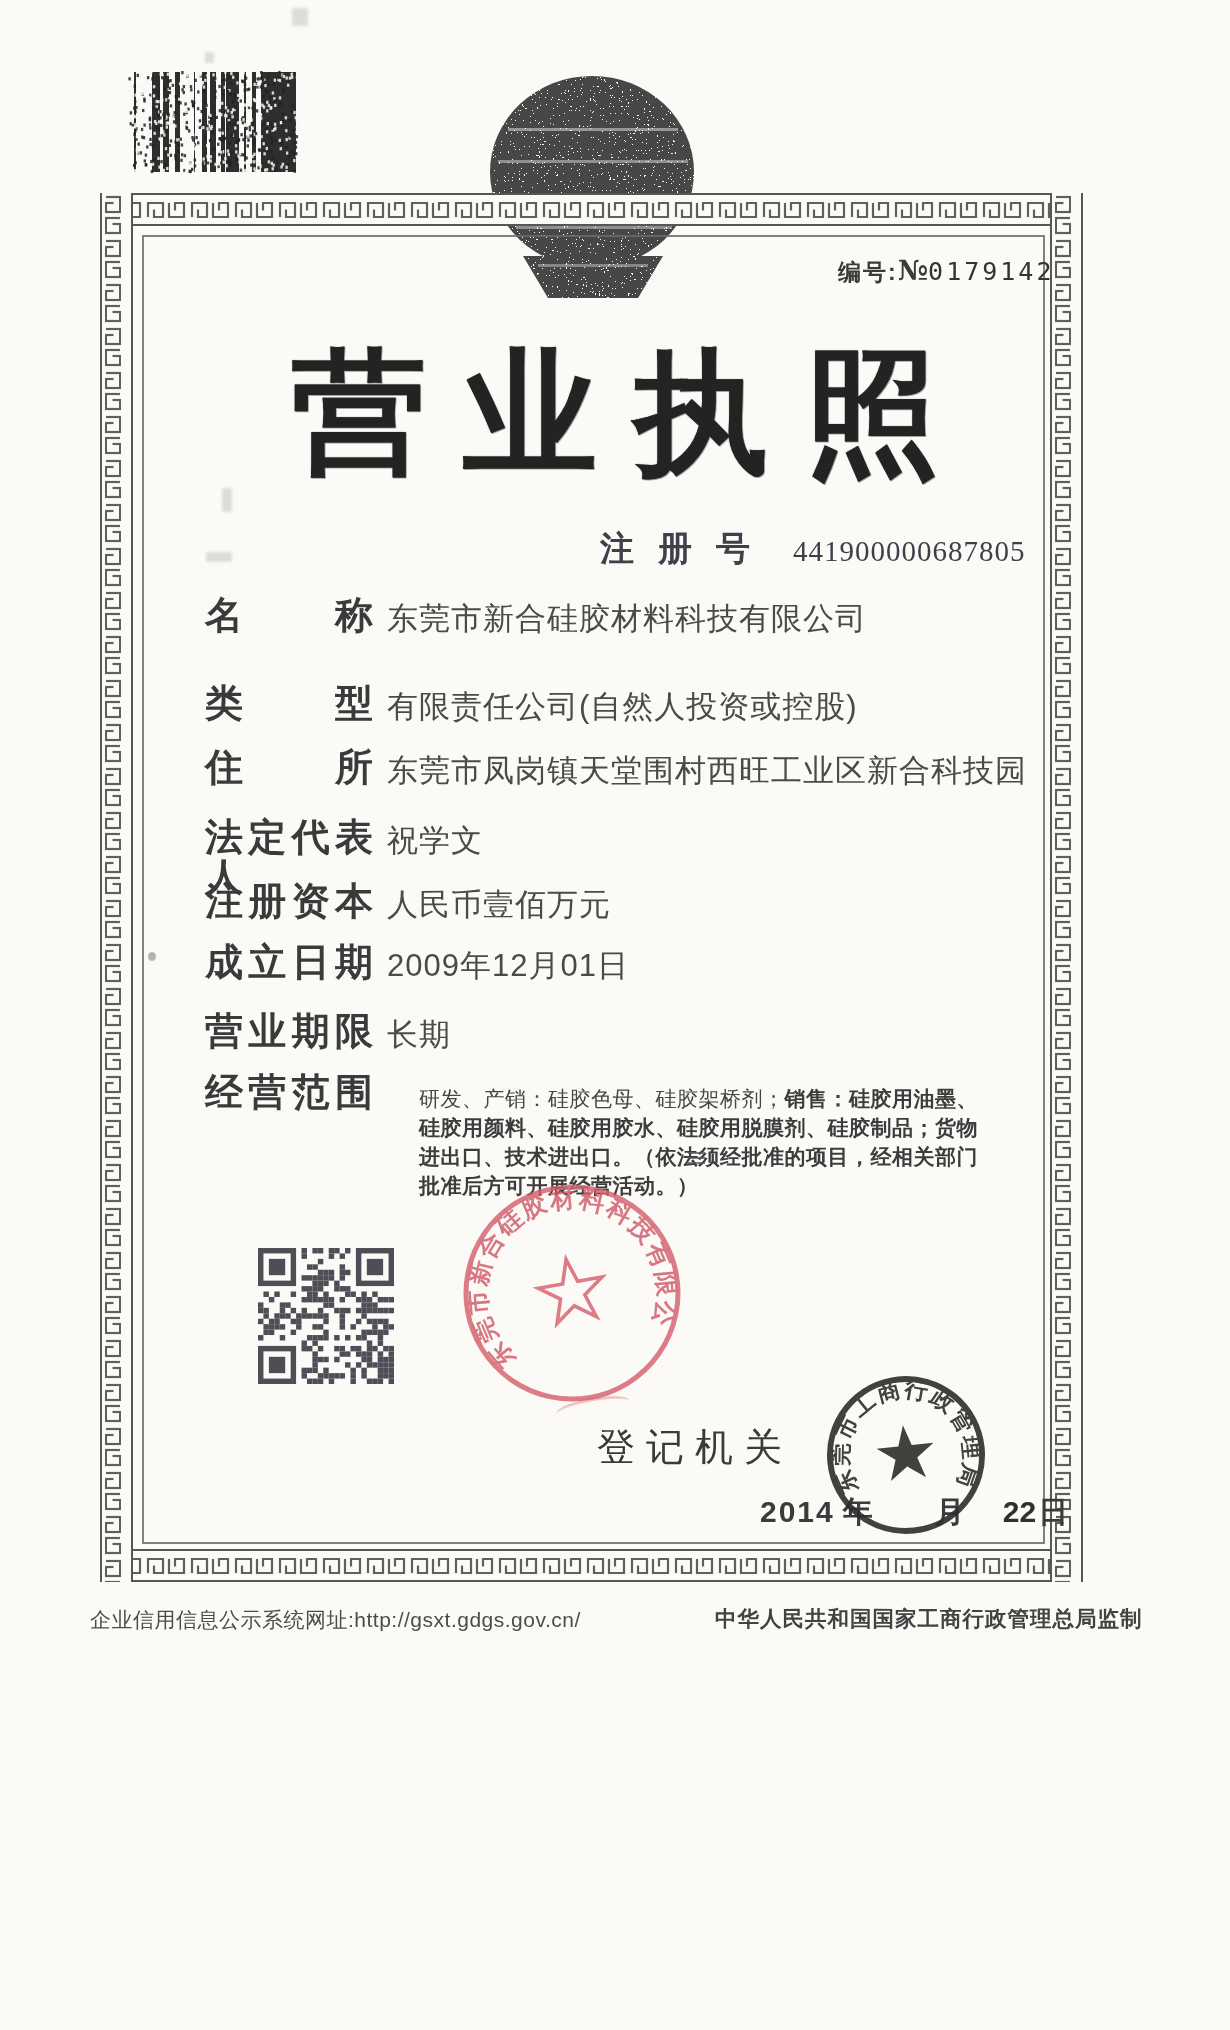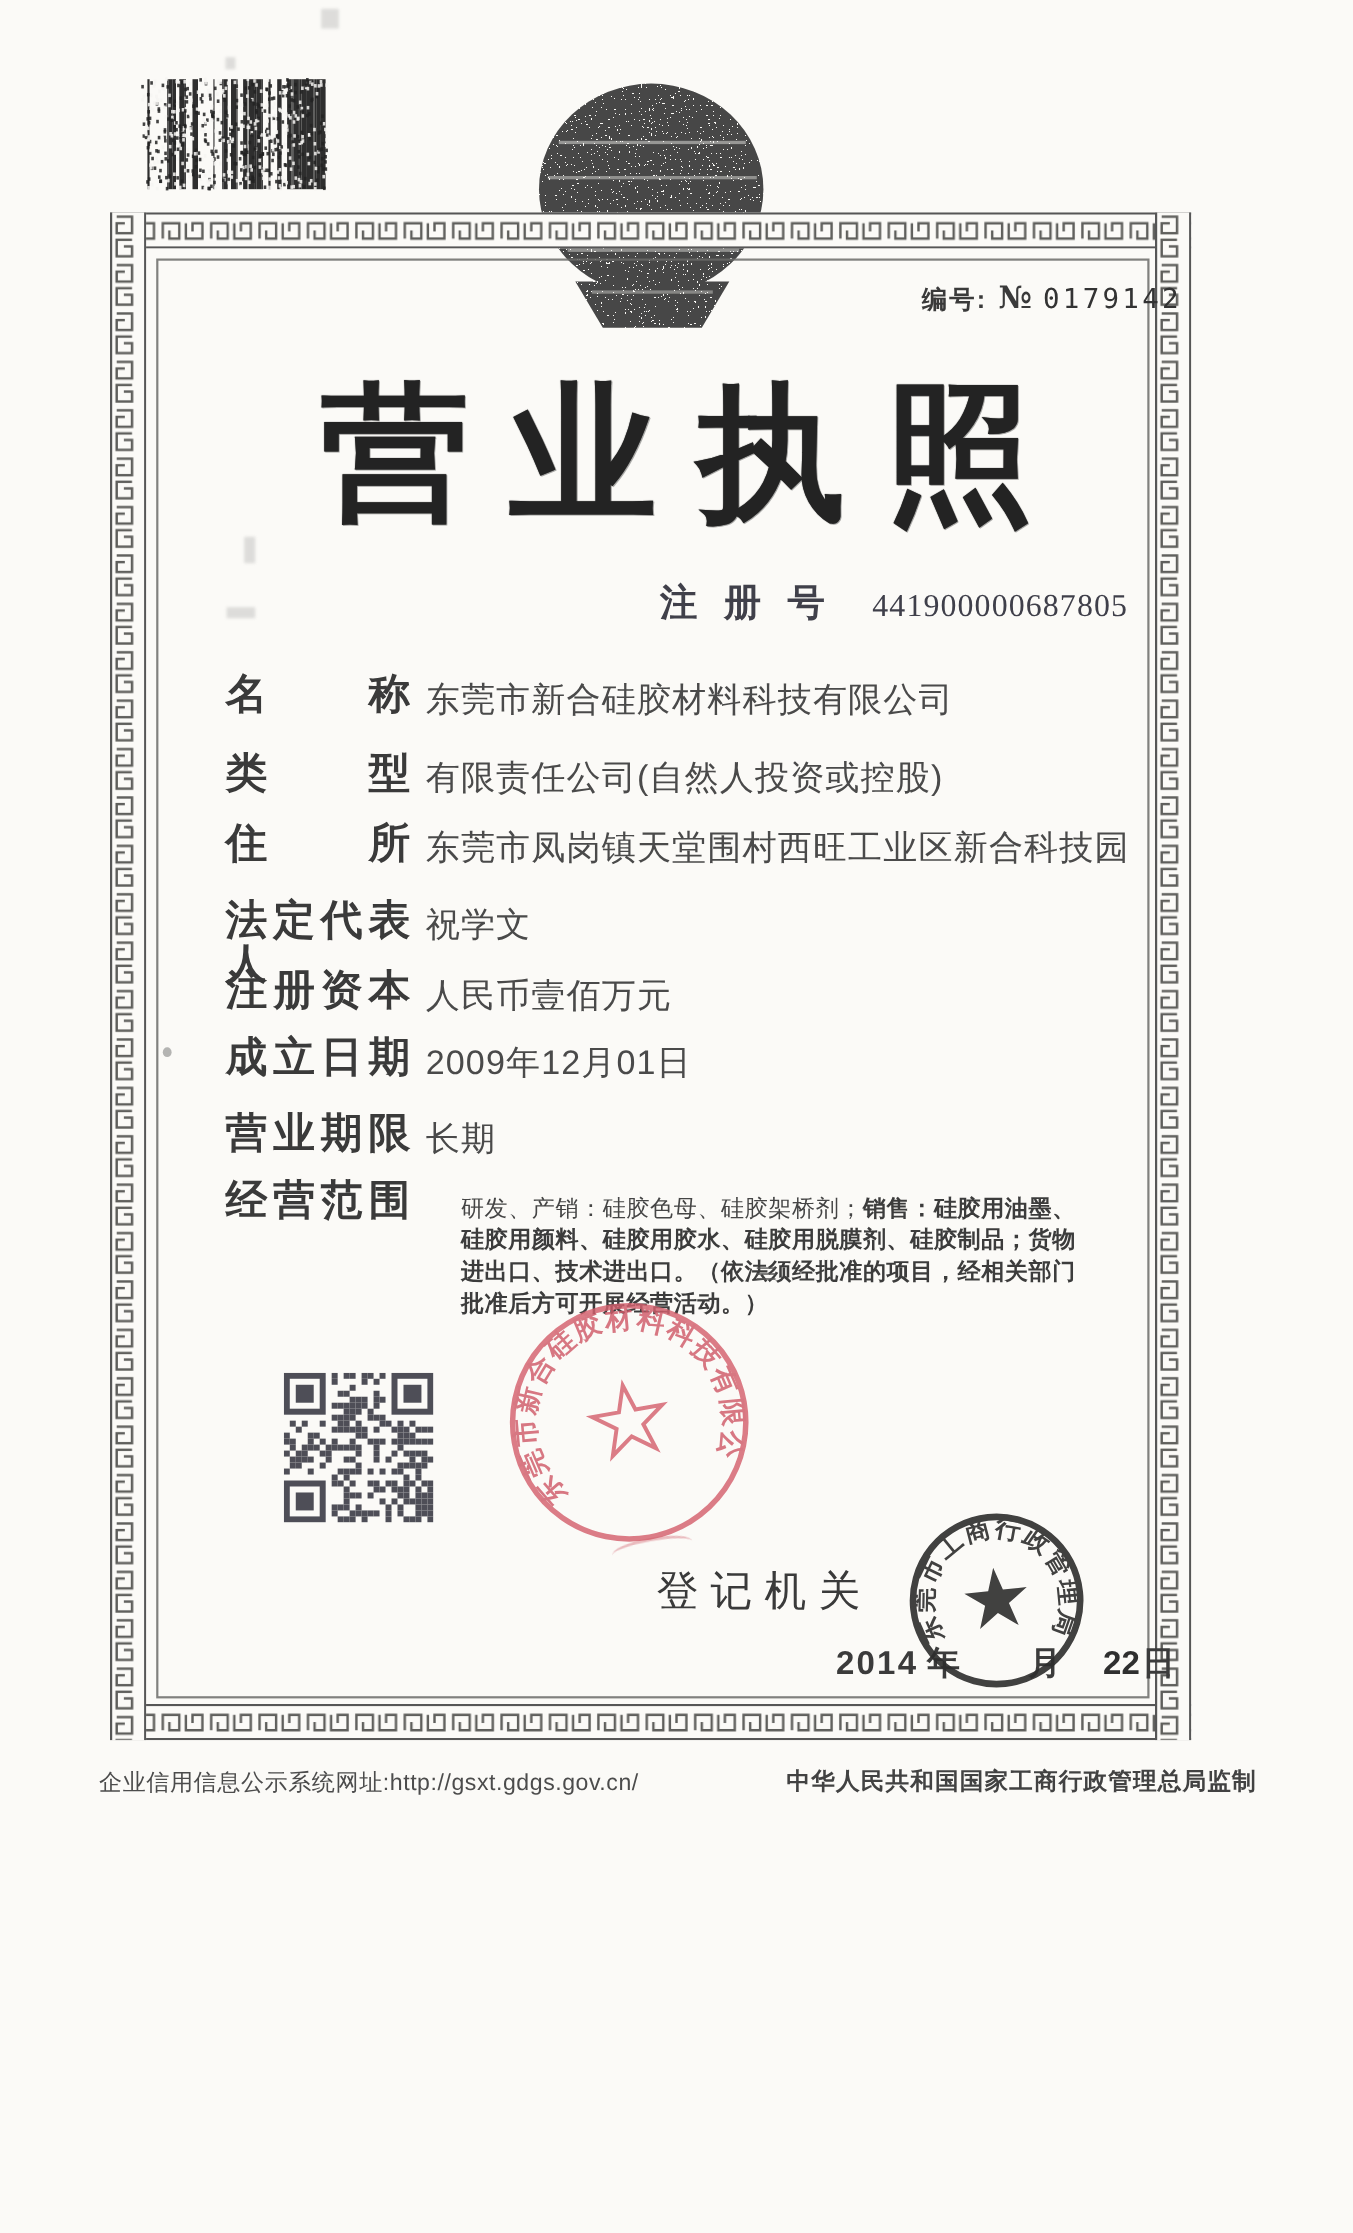--- a/index.html
+++ b/index.html
@@ -13,21 +13,21 @@
 
   
   .band{position:absolute;box-sizing:border-box;}
   .inner-frame{
     position:absolute;left:142px;top:235px;width:899px;height:1305px;
     border:2px solid #6b6b68;opacity:.85;
   }
 
   
   .serial{
-    left:838px;top:254px;display:flex;align-items:baseline;gap:10px;
+    left:838px;top:254px;display:flex;align-items:baseline;gap:0;
     color:#3a3a3a;
   }
   .serial .s-label{font-size:23px;font-weight:600;letter-spacing:2px;}
   .serial .s-no{font-size:28px;font-weight:700;font-family:"DejaVu Serif", serif;}
   .serial .s-num{font-size:25px;letter-spacing:3px;font-family:"DejaVu Sans Mono", monospace;color:#333;}
 
   .doc-title{
     left:292px;top:346px;font-size:134px;line-height:1;font-weight:900;
     letter-spacing:37px;color:#232323;white-space:nowrap;
     text-shadow:0 0 1px #333, 1px 1px 0 rgba(40,40,40,.35);
@@ -830,21 +830,21 @@
   <span class="s-label">编号:</span>
   <span class="s-no">№</span>
   <span class="s-num">0179142</span>
 </div>
 
 <div class="abs doc-title">营业执照</div>
 
 <div class="abs reg-line-label">注册号</div>
 <div class="abs reg-line-number">441900000687805</div>
 
-<div class="row" style="top:613px">
+<div class="row" style="top:596px">
   <div class="flabel">名称</div>
   <div class="fvalue">东莞市新合硅胶材料科技有限公司</div>
 </div>
 <div class="row" style="top:684px">
   <div class="flabel">类型</div>
   <div class="fvalue">有限责任公司(自然人投资或控股)</div>
 </div>
 <div class="row" style="top:748px">
   <div class="flabel">住所</div>
   <div class="fvalue">东莞市凤岗镇天堂围村西旺工业区新合科技园</div>

